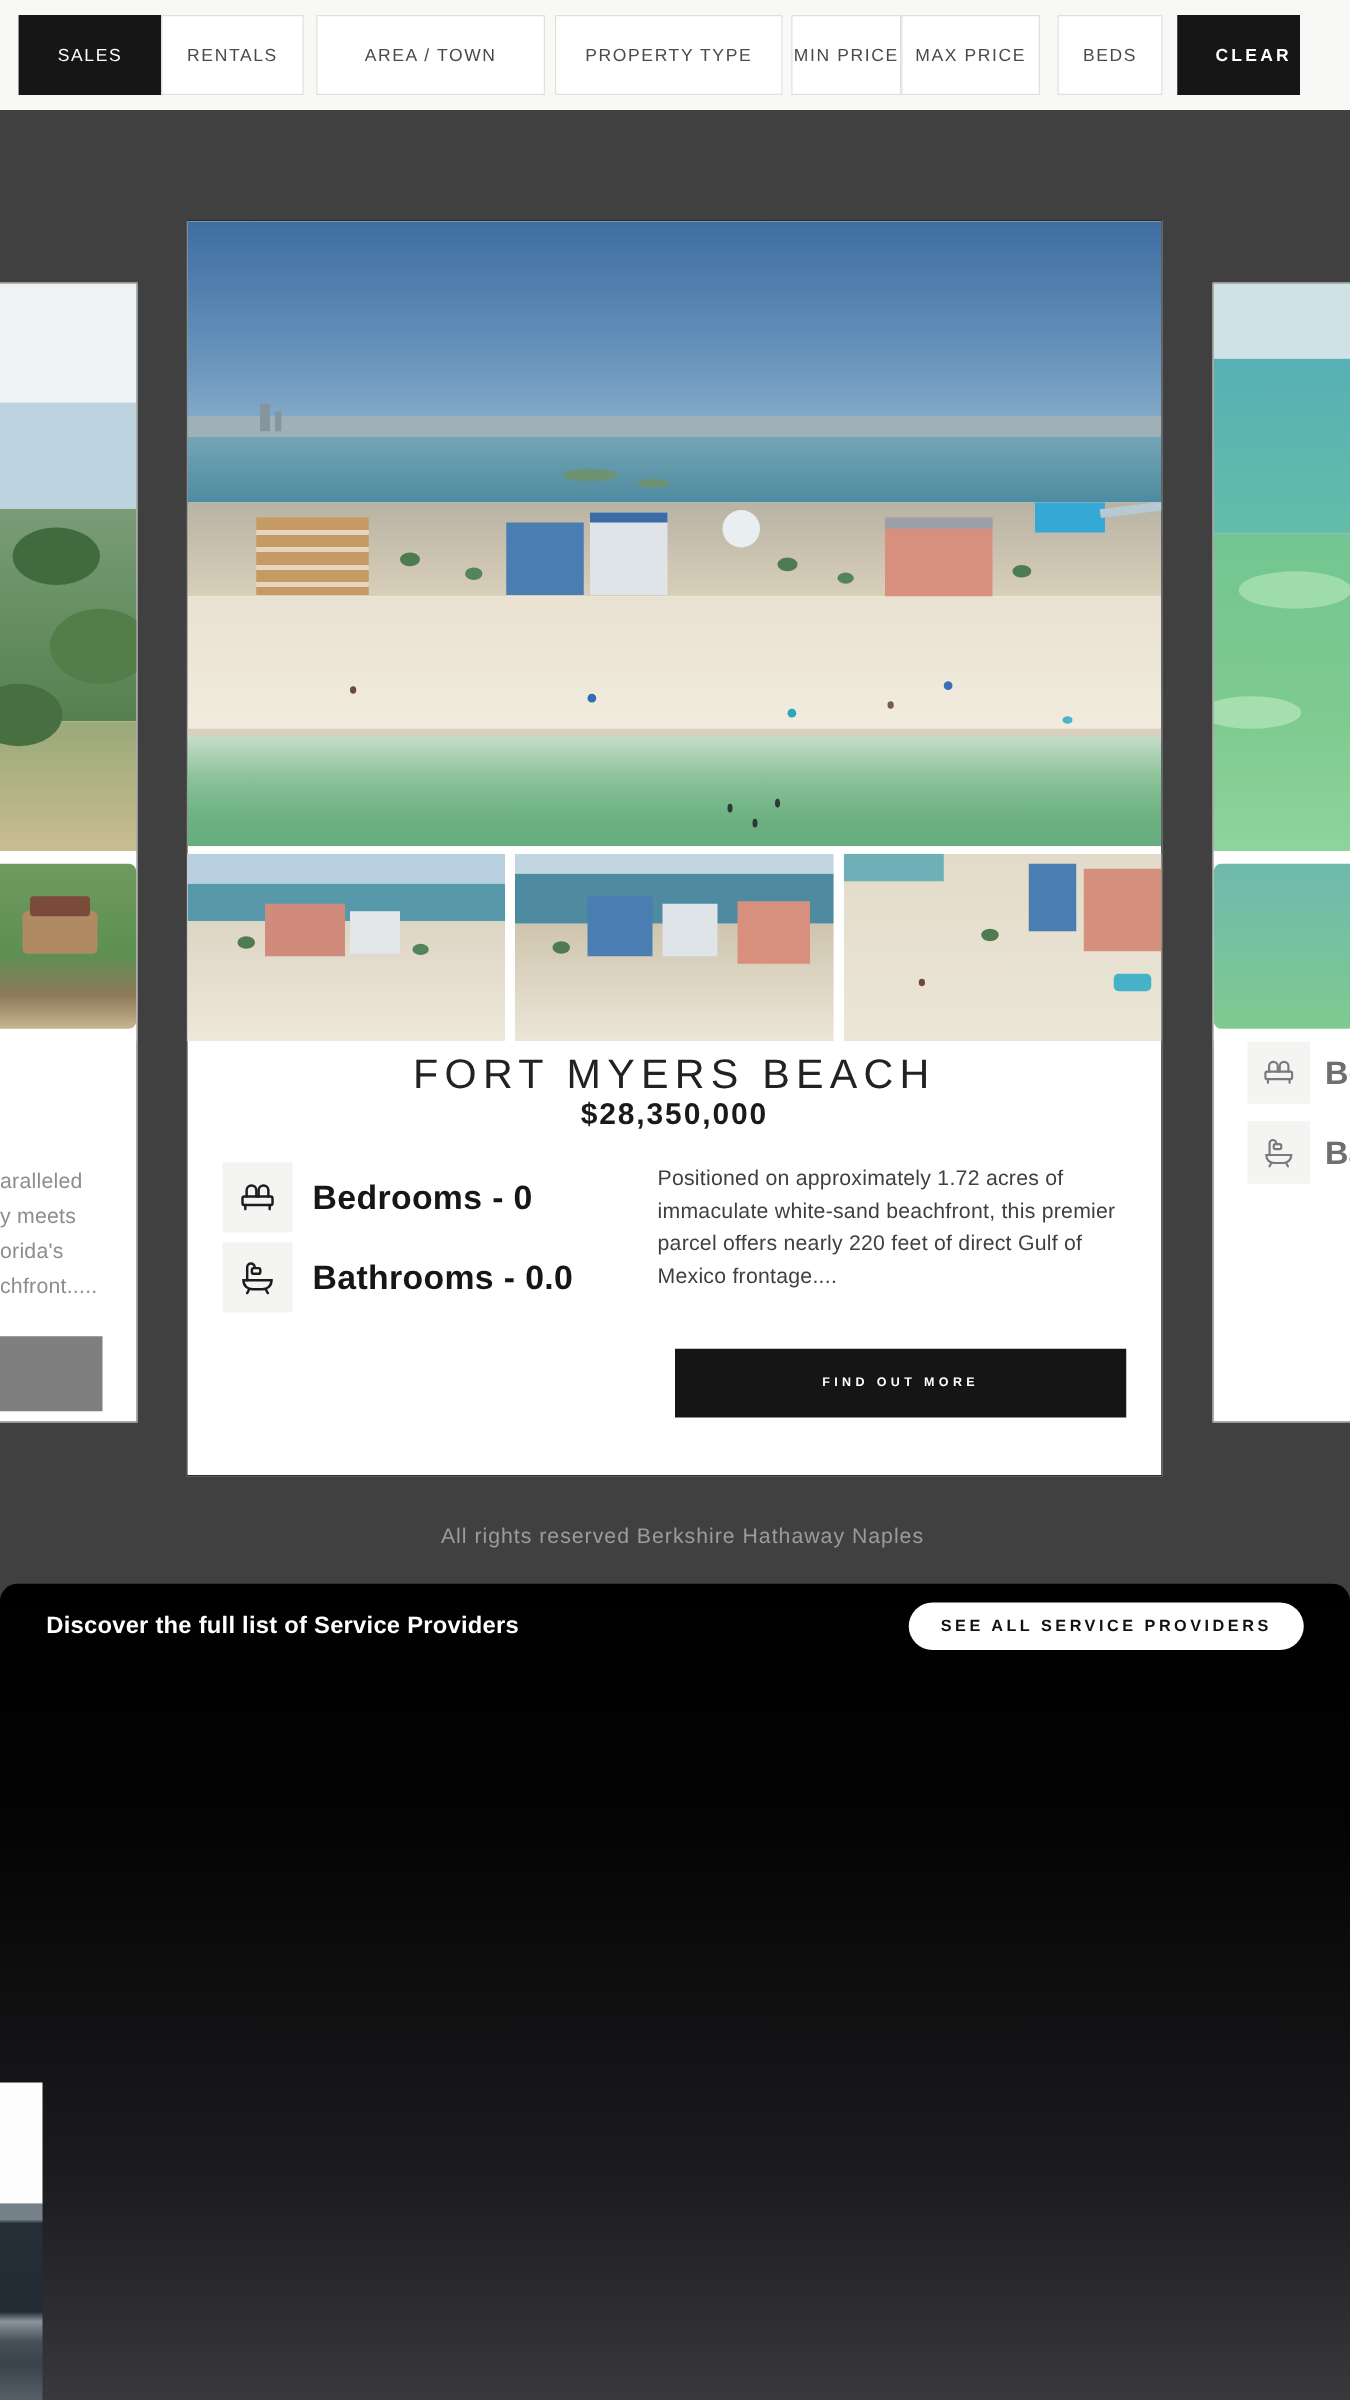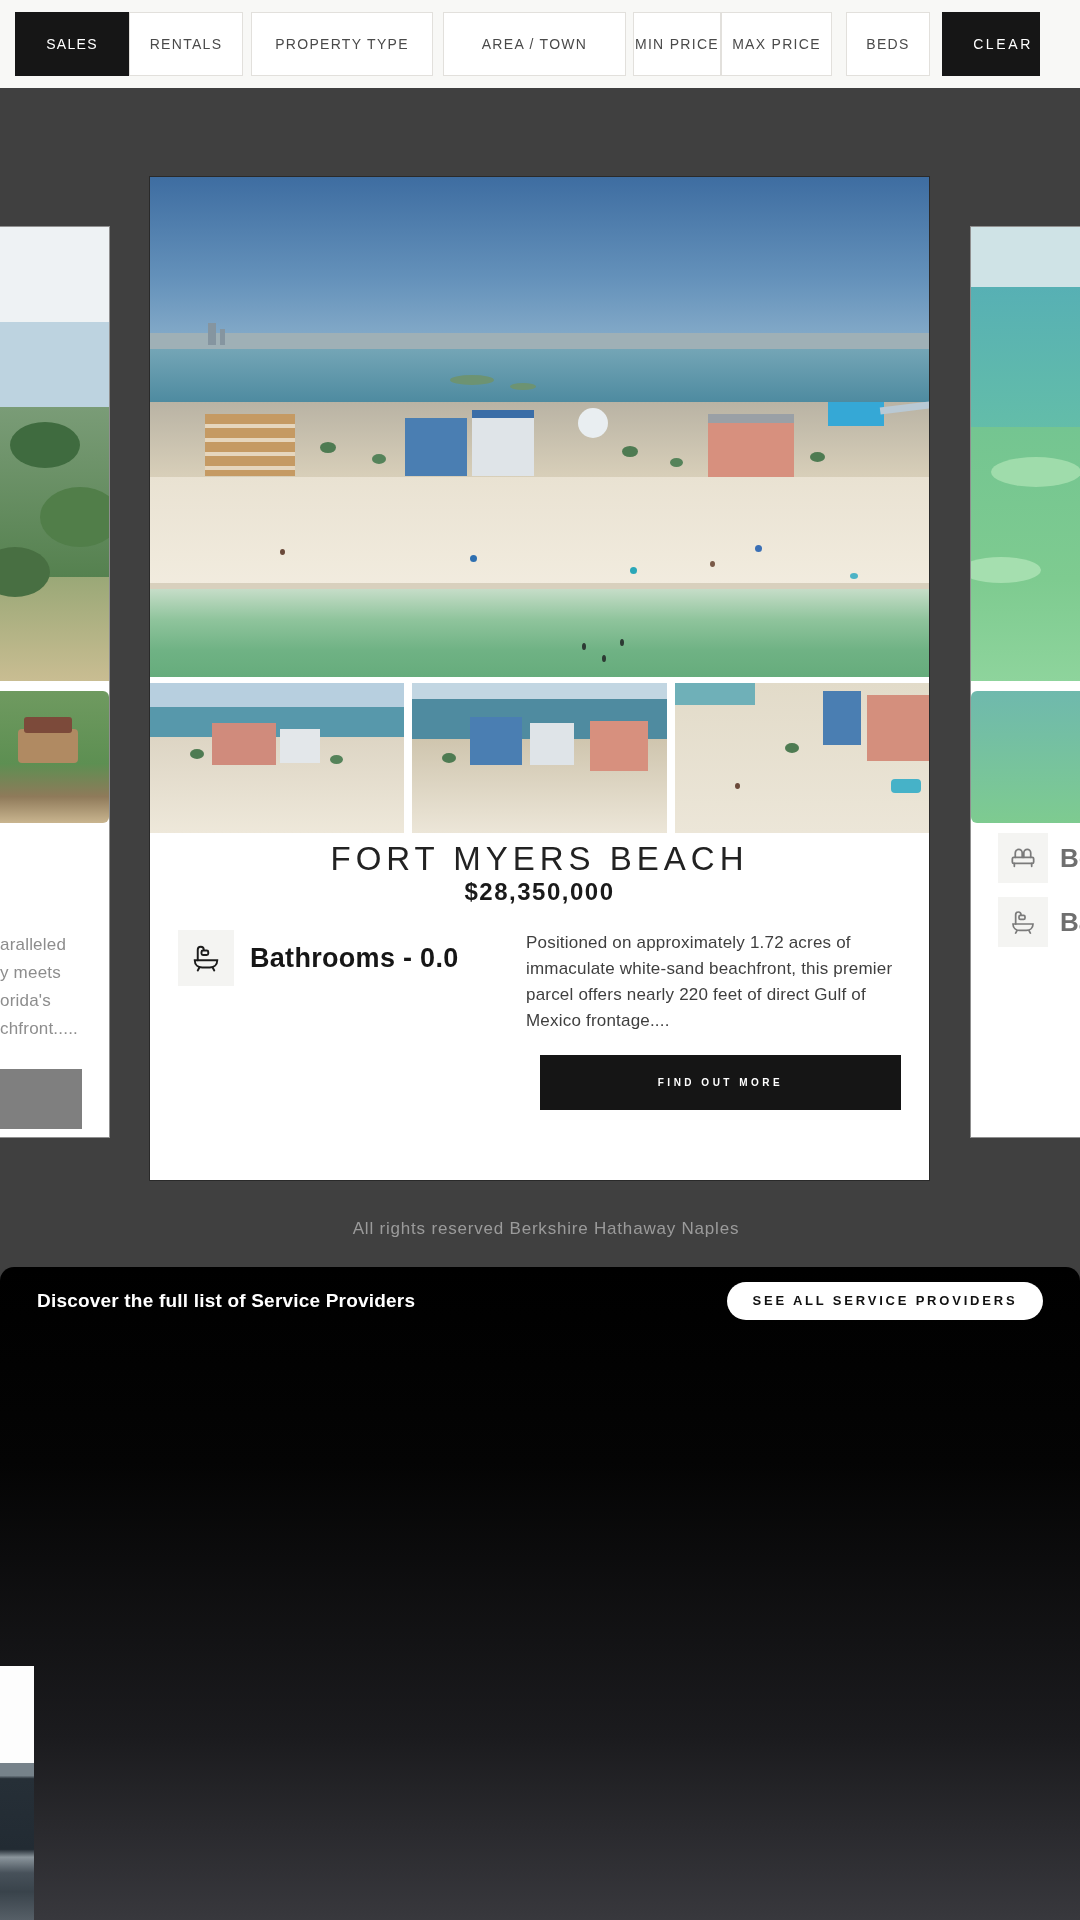--- a/index.html
+++ b/index.html
@@ -7,21 +7,21 @@
   #page{position:relative;width:1080px;height:1920px;overflow:hidden;
         font-family:"Liberation Sans",sans-serif;background:#404040;}
 
   
   .topbar{position:absolute;top:0;left:0;width:1080px;height:88px;background:#f8f8f6;
           display:flex;align-items:center;padding-left:15px;}
   .fbtn{height:64px;background:#ffffff;border:1px solid #e2e0dc;color:#4a4a4a;
         display:flex;align-items:center;justify-content:center;
         font-size:14px;letter-spacing:1.3px;cursor:pointer;}
   .fbtn.dark{background:#161616;border-color:#161616;color:#ffffff;}
-  .fbtn.bold{font-weight:normal;letter-spacing:2.6px;font-size:14px;padding-left:24px;}
+  .fbtn.bold{font-weight:bold;letter-spacing:2.6px;font-size:14px;padding-left:24px;}
   .w-sales{width:114px;} .w-rentals{width:114px;}
   .w-ptype{width:182px;margin-left:8px;}
   .w-area{width:183px;margin-left:10px;}
   .w-min{width:88px;margin-left:7px;} .w-max{width:111px;}
   .w-beds{width:84px;margin-left:14px;}
   .w-clear{width:98px;margin-left:12px;}
 
   
   .card{position:absolute;left:149px;top:176px;width:781px;height:1005px;
         background:#ffffff;border:1px solid #2a2a2a;}
@@ -105,22 +105,22 @@
             background:linear-gradient(180deg,#76828a 0%,#76828a 8%,#262f37 10%,#222b33 55%,#8b959c 60%,#47515a 70%,#39434b 82%,#565f67 100%);}
 </style>
 </head>
 <body>
 
 <div id="page">
 
   <div class="topbar">
     <div class="fbtn dark w-sales">SALES</div>
     <div class="fbtn w-rentals">RENTALS</div>
+    <div class="fbtn w-area">AREA / TOWN</div>
     <div class="fbtn w-ptype">PROPERTY TYPE</div>
-    <div class="fbtn w-area">AREA / TOWN</div>
     <div class="fbtn w-min">MIN PRICE</div>
     <div class="fbtn w-max">MAX PRICE</div>
     <div class="fbtn w-beds">BEDS</div>
     <div class="fbtn dark bold w-clear">CLEAR</div>
   </div>
 
   <div class="side side-left">
     <div class="side-photo">
       <div class="lp1"></div>
         <div class="lp2"></div>
@@ -249,20 +249,31 @@
     </div>
 
     <div class="card-title">FORT MYERS BEACH</div>
     <div class="card-price">$28,350,000</div>
 
     <div class="info-row">
       <div class="features">
         <div class="feat">
           <span class="icon-box">
             <svg viewBox="0 0 24 24" fill="none" stroke="currentColor" stroke-width="1.3" stroke-linecap="round">
+              <rect x="4" y="11.5" width="16" height="4.5" rx="1"></rect>
+              <path d="M6.2 11.5 V8.2 a2.6 2.6 0 0 1 5.2 0 v3.3"></path>
+              <path d="M12.6 11.5 V8.2 a2.6 2.6 0 0 1 5.2 0 v3.3"></path>
+              <path d="M5.5 16 v2.2 M18.5 16 v2.2"></path>
+            </svg>
+          </span>
+          <span class="feat-label">Bedrooms - 0</span>
+        </div>
+        <div class="feat">
+          <span class="icon-box">
+            <svg viewBox="0 0 24 24" fill="none" stroke="currentColor" stroke-width="1.3" stroke-linecap="round">
               <path d="M4.5 13.5 h15 c0 3-2.2 4.8-5 4.8 h-5 c-2.8 0-5-1.8-5-4.8 z"></path>
               <path d="M6.5 13.5 V6.5 a2 2 0 0 1 4 0"></path>
               <rect x="9" y="7" width="4.5" height="3" rx="1"></rect>
               <path d="M7.5 18.5 l-1 1.8 M16.5 18.5 l1 1.8"></path>
             </svg>
           </span>
           <span class="feat-label">Bathrooms - 0.0</span>
         </div>
       </div>
       <div class="desc">Positioned on approximately 1.72 acres of immaculate white-sand beachfront, this premier parcel offers nearly 220 feet of direct Gulf of Mexico frontage....</div>

